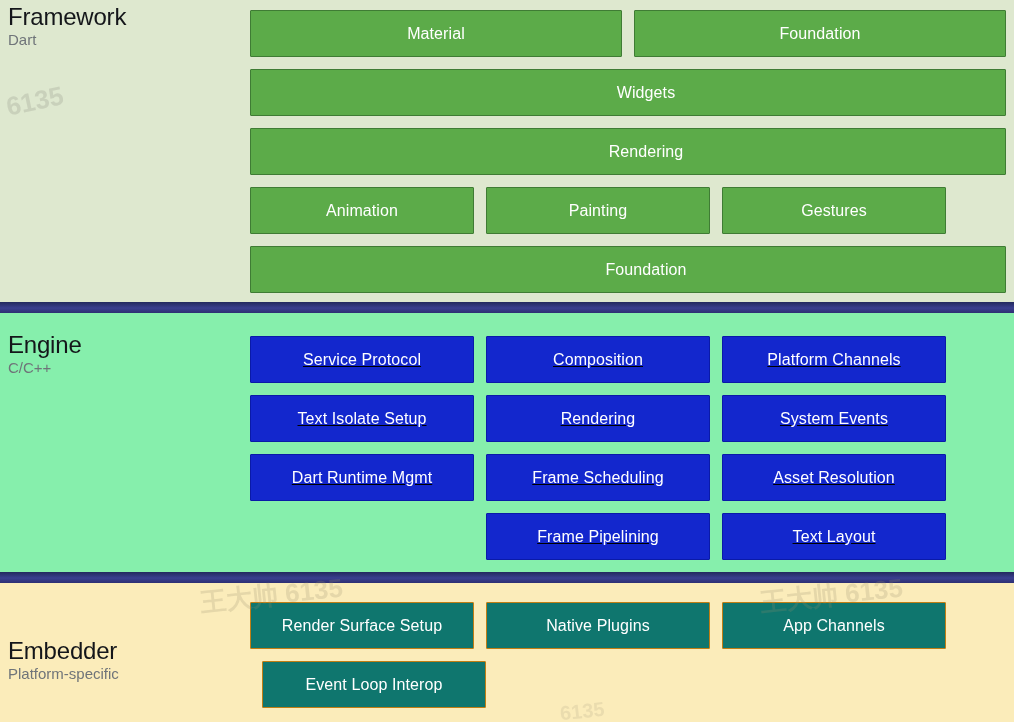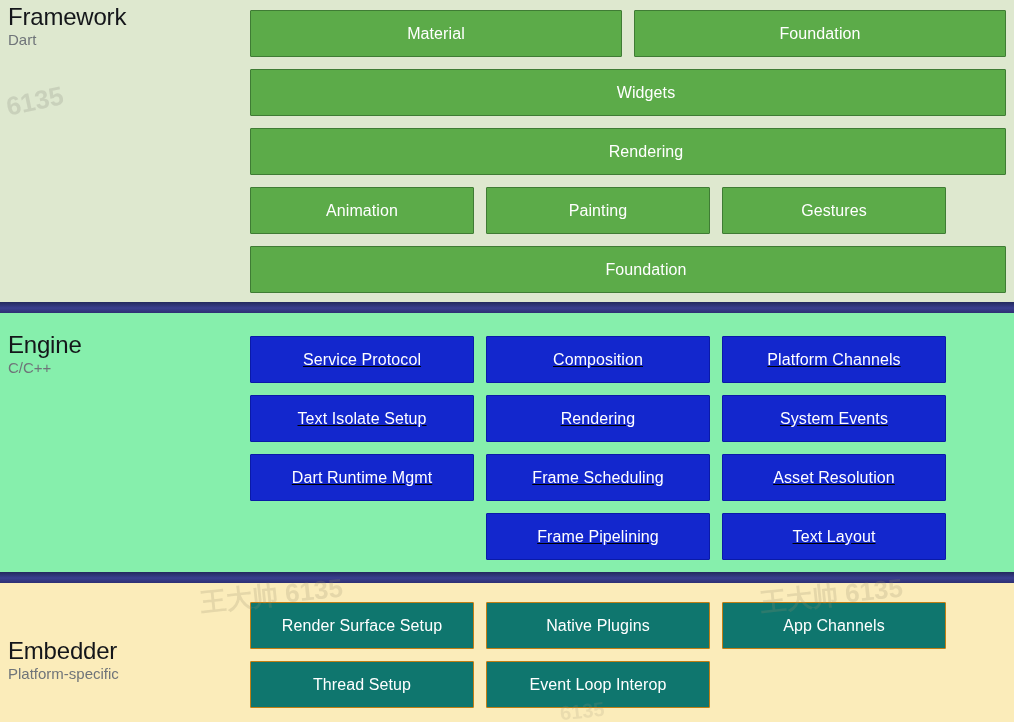--- a/index.html
+++ b/index.html
@@ -246,21 +246,20 @@
 
       <div class="row">
         <div class="cell box-orange c-third">Render Surface Setup</div>
         <div class="gut-12"></div>
         <div class="cell box-orange c-third">Native Plugins</div>
         <div class="gut-12"></div>
         <div class="cell box-orange c-third">App Channels</div>
       </div>
 
       <div class="row">
-        <div class="cell box-orange c-third">Thread Setup</div>
         <div class="gut-12"></div>
         <div class="cell box-orange c-third">Event Loop Interop</div>
         <div class="gut-12"></div>
         <div class="cell spacer c-third"></div>
       </div>
 
     </div>
 
   </div>
 

